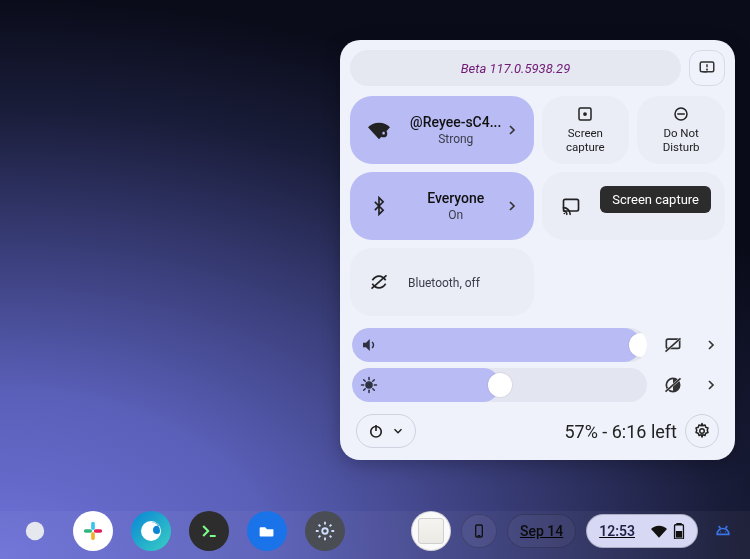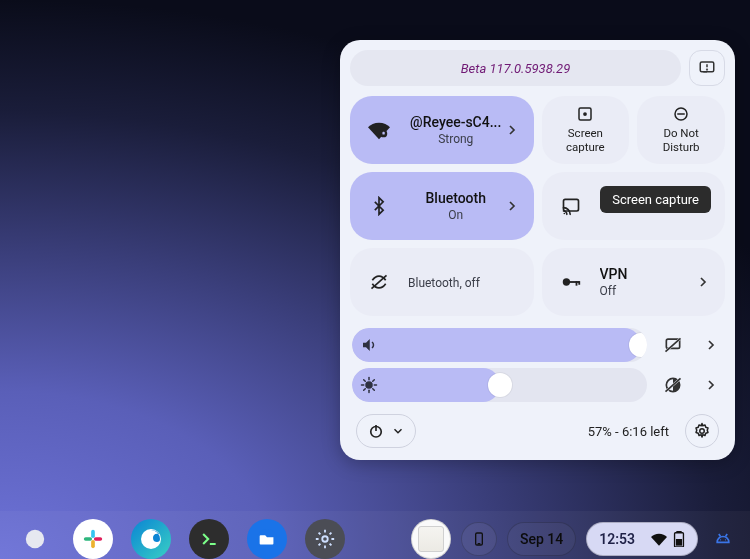--- a/index.html
+++ b/index.html
@@ -52,31 +52,32 @@
   .slider-icon { position:absolute; left:8px; top:50%; transform:translateY(-50%); color:#2e3140;}
   .slider-knob { position:absolute; top:50%; width:24px; height:24px; border-radius:50%; background:#fff; transform:translate(-50%, -50%); box-shadow:0 0 0 1px rgba(0,0,0,0.05);}
   .sq-btn { width:32px; height:32px; border-radius:50%; display:flex; align-items:center; justify-content:center; color:#333; cursor:pointer; }
   .sq-btn.chev-right{ width:24px;}
   
   .panel-bottom { display:flex; align-items:center; justify-content:space-between; padding:6px 6px 0 6px;}
   .power-btn {
     height:34px; padding:0 10px; border-radius:18px; border:1px solid #cfd2df; background:#eff2fa;
     display:flex; align-items:center; gap:6px; cursor:pointer; color:#222;
   }
-  .battery-status { font-size:13px; color:#222; display:flex; align-items:center; gap:16px;justify-content:flex-end;}
+  .battery-status { font-size:18px; color:#222; display:flex; align-items:center; gap:8px;justify-content:flex-end;}
   .gear-btn { width:34px; height:34px; border-radius:50%; border:1px solid #cfd2df; display:flex; align-items:center; justify-content:center; cursor:pointer;}
   
   .tooltip {
     position:absolute; background:#2c2c2c; color:#fff; font-size:13px; border-radius:6px;
     padding:6px 12px; white-space:nowrap; pointer-events:none;
   }
   
   .shelf {
-    position:absolute; left:0; right:0; bottom:0; height:48px; display:flex; align-items:flex-end;
+    position:absolute; left:0; right:0; bottom:0; height:48px; display:flex; align-items:flex-start;
     background: rgba(255,255,255,0.04);
+    text-decoration: underline;
   }
   .shelf-left { display:flex; align-items:center; gap:18px; padding-left:15px;}
   .app-icon { width:40px; height:40px; border-radius:50%; display:flex; align-items:center; justify-content:center; cursor:pointer;}
   .app-launcher { background:transparent; }
   .shelf-right { margin-left:auto; display:flex; align-items:center; gap:10px; padding-right:12px;}
   .tray-img { width:40px; height:40px; border-radius:50%; border:1px solid rgba(0,0,0,0.15); background:#fafafa; cursor:pointer; position:relative; overflow:hidden;}
   .tray-chip { height:34px; padding:0 12px; border-radius:17px; border:1px solid rgba(0,0,0,0.2); background:rgba(255,255,255,.06); color:#111; display:flex; align-items:center; justify-content:center; font-size:14px; cursor:pointer;}
   .tray-chip.date { color:#0b0b0b; font-weight:500; background:rgba(255,255,255,0.04);}
   .tray-chip.time { background:#d7d9f4; color:#1f2147; font-weight:600;}
   .status-icons { display:flex; align-items:center; gap:6px; color:#111;}
@@ -142,21 +143,21 @@
         </div>
       </div>
 
       <div class="tile active">
         <span class="ticon">
           <svg width="20" height="20" viewBox="0 0 24 24" fill="none" stroke="#222" stroke-width="2">
               <path d="M7 7l10 10-5 5V2l5 5L7 17"></path>
             </svg>
         </span>
         <div class="tlabels">
-          <div class="tlabel">Bluetooth</div>
+          <div class="tlabel">Everyone</div>
           <div class="tsub">On</div>
         </div>
         <span class="chev">
           <svg width="16" height="16" viewBox="0 0 24 24" fill="none" stroke="currentColor" stroke-width="2.5">
               <path d="M9 6l6 6-6 6"></path>
             </svg>
         </span>
       </div>
 
       <div class="tile">
@@ -182,39 +183,20 @@
           <svg width="20" height="20" viewBox="0 0 24 24" fill="none" stroke="#222" stroke-width="2">
               <path d="M4 10c2-3 6-5 8-5s6 2 8 5M4 14c2 3 6 5 8 5s6-2 8-5"></path>
               <line x1="3" y1="20" x2="21" y2="4"></line>
             </svg>
         </span>
         <div class="tlabels">
           <div class="tsub">Bluetooth, off</div>
         </div>
       </div>
 
-      <div class="tile">
-        <span class="ticon">
-          <svg width="22" height="22" viewBox="0 0 24 24" fill="#222">
-              <circle cx="7" cy="12" r="4"></circle>
-              <rect x="9" y="11" width="12" height="2"></rect>
-              <rect x="17" y="11" width="2" height="5"></rect>
-              <rect x="20" y="11" width="2" height="4"></rect>
-            </svg>
-        </span>
-        <div class="tlabels">
-          <div class="tlabel">VPN</div>
-          <div class="tsub">Off</div>
-        </div>
-        <span class="chev">
-          <svg width="16" height="16" viewBox="0 0 24 24" fill="none" stroke="currentColor" stroke-width="2.5">
-              <path d="M9 6l6 6-6 6"></path>
-            </svg>
-        </span>
-      </div>
     </div>
 
     <div class="slider-row">
       <div class="pill-wrap">
         <div class="slider-pill">
           <div class="slider-fill" id="vol-fill" style="width: 98%;"></div>
           <span class="slider-icon">
             <svg width="18" height="18" viewBox="0 0 24 24" fill="#2e3140">
                 <path d="M4 9v6h4l5 5V4L8 9H4z"></path>
                 <path d="M16 8a5 5 0 010 8" fill="none" stroke="#2e3140" stroke-width="2"></path>

